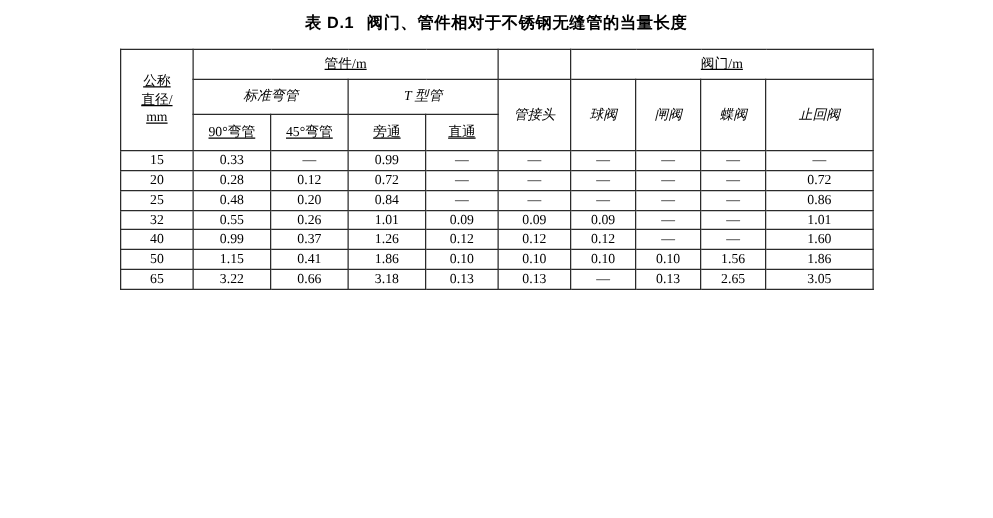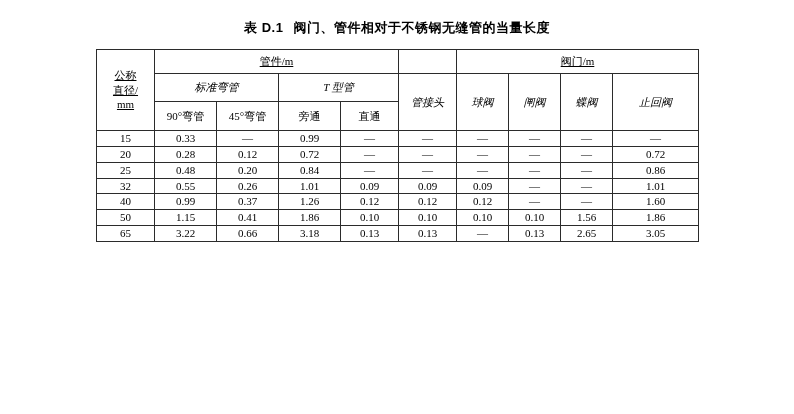--- a/index.html
+++ b/index.html
@@ -18,21 +18,21 @@
     position: relative;
     width: 794px;
     height: 414px;
   }
   .table-caption {
     text-align: center;
     font-family: "Liberation Sans", sans-serif;
     font-size: 13px;
     font-weight: bold;
     letter-spacing: 0.5px;
-    padding-top: 19px;
+    padding-top: 9px;
     padding-bottom: 12px;
   }
   .caption-label {
     margin-right: 10px;
   }
   .table-wrap {
     padding: 0 96px;
   }
   table.dtable {
     border-collapse: collapse;
@@ -58,21 +58,21 @@
     font-family: "Liberation Sans", sans-serif;
     font-size: 11px;
     text-decoration: underline;
   }
   th.hd-small {
     font-family: "Liberation Sans", sans-serif;
     font-size: 9.5px;
   }
   .r-h1 { height: 24px; }
   .r-h2 { height: 28px; }
-  .r-h3 { height: 29px; }
+  .r-h3 { height: 29px; text-decoration: underline; }
   .r-body { height: 15px; }
   td.num {
     font-family: "Liberation Serif", "DejaVu Serif", serif;
     font-size: 11px;
   }
   .dash {
     font-family: "DejaVu Sans", sans-serif;
     font-size: 10px;
   }
   .stack-line { display: block; }

